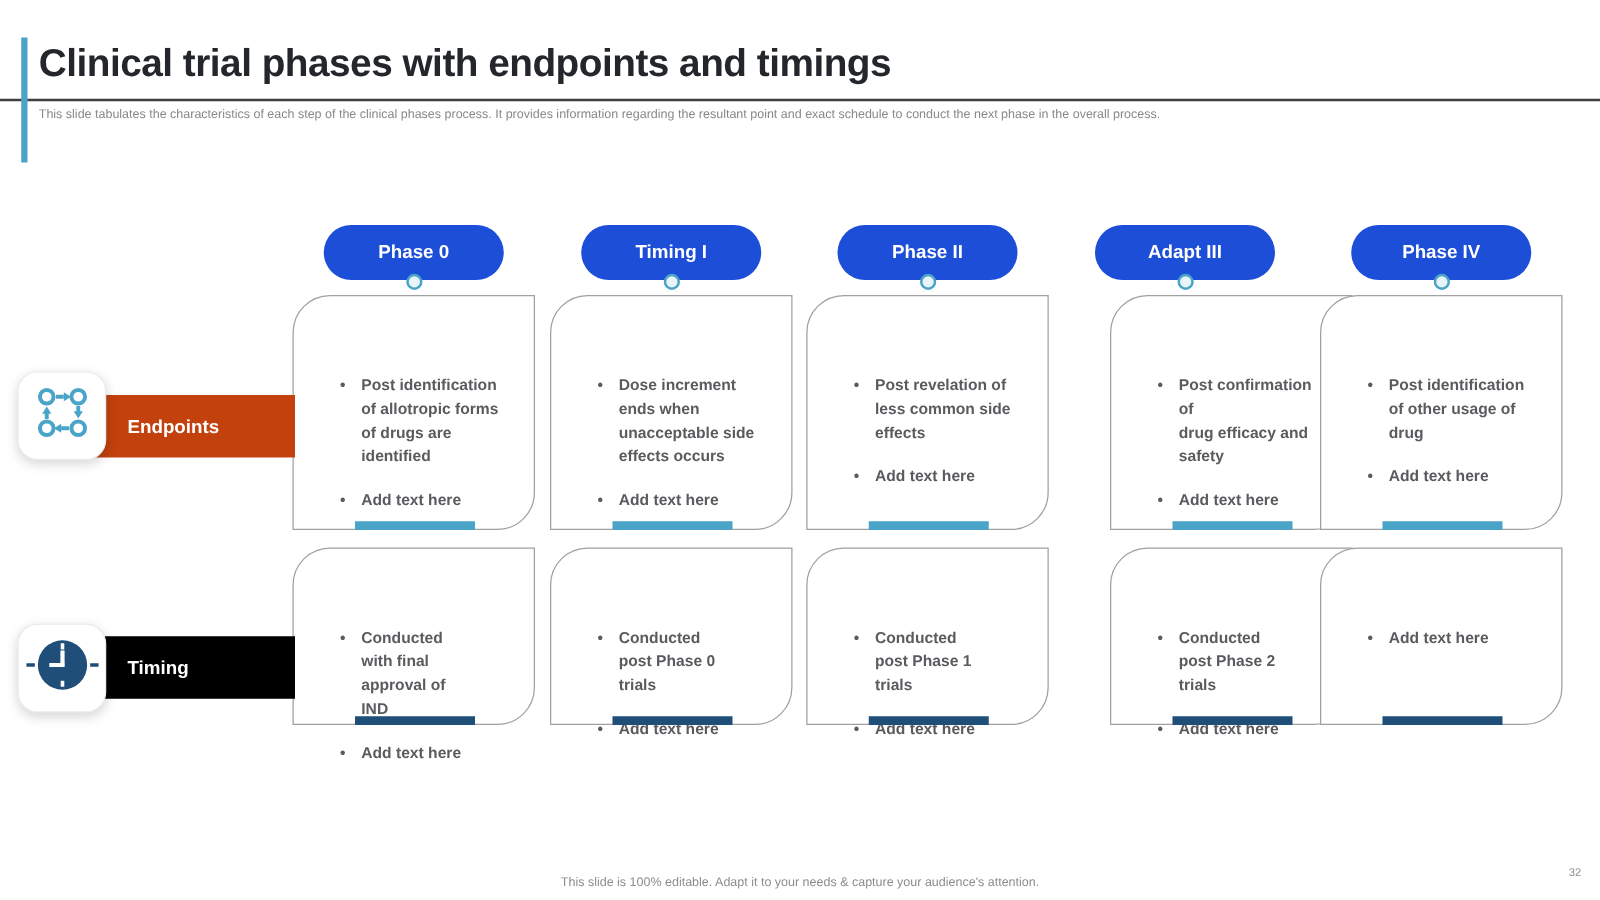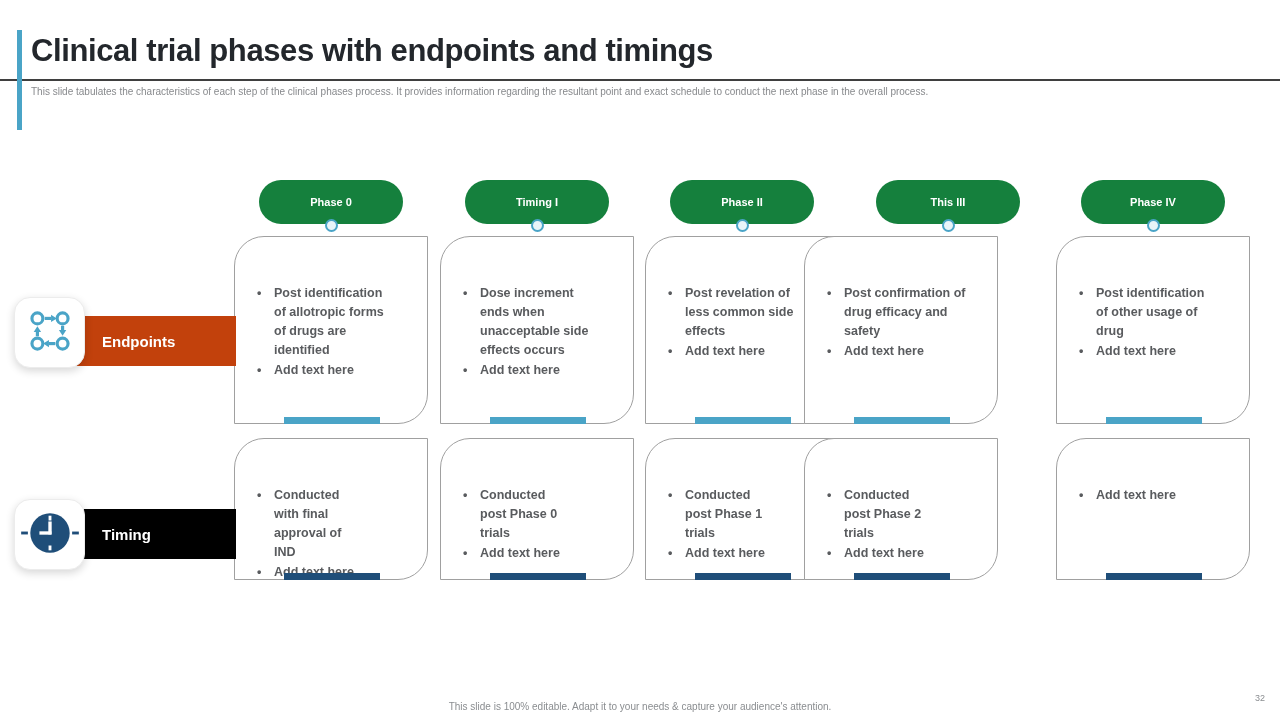--- a/index.html
+++ b/index.html
@@ -7,46 +7,46 @@
     position:relative; width:1280px; height:720px; background:#ffffff;
     font-family:"Liberation Sans", sans-serif; overflow:hidden;
   }
   
   .accent-vbar { position:absolute; left:17px; top:30px; width:5px; height:100px; background:#4AA4C7; z-index:3; }
   .title { position:absolute; left:31px; top:33px; font-size:31px; font-weight:800; color:#23272c; letter-spacing:-0.4px; white-space:nowrap; }
   .divider { position:absolute; left:0; top:79px; width:1280px; height:2px; background:#3f3f3f; }
   .subtitle { position:absolute; left:31px; top:86px; width:1010px; font-size:10px; color:#87898c; }
 
   
-  .pill { position:absolute; top:180px; width:144px; height:44px; border-radius:22px; background:#15803d;
-          color:#fff; font-weight:700; font-size:11px; text-align:center; line-height:44px; z-index:2; }
+  .pill { position:absolute; top:180px; width:144px; height:44px; border-radius:22px; background:#1d4ed8;
+          color:#fff; font-weight:700; font-size:15px; text-align:center; line-height:44px; z-index:2; }
   .dot  { position:absolute; top:219px; width:9px; height:9px; border-radius:50%; background:#e9f4f9;
           border:2px solid #4AA4C7; z-index:3; }
-  .c0 { left:234px; } .c1 { left:440px; } .c2 { left:645px; } .c3 { left:804px; } .c4 { left:1056px; }
+  .c0 { left:234px; } .c1 { left:440px; } .c2 { left:645px; } .c3 { left:888px; } .c4 { left:1056px; }
   .pill.c0 { left:259px; } .pill.c1 { left:465px; } .pill.c2 { left:670px; } .pill.c3 { left:876px; } .pill.c4 { left:1081px; }
   .dot.c0 { left:325px; } .dot.c1 { left:531px; } .dot.c2 { left:736px; } .dot.c3 { left:942px; } .dot.c4 { left:1147px; }
 
   
   .row-bar { position:absolute; left:48px; width:188px; height:50px; display:flex; align-items:center;
              box-sizing:border-box; padding-left:54px; color:#fff; font-weight:700; font-size:15px; z-index:1; }
   .row-bar.endpoints { top:316px; background:#c2410c; }
   .row-bar.timing    { top:509px; background:#000000; }
   .icon-tile { position:absolute; left:14px; width:69px; height:69px; background:#fff; border-radius:16px;
                border:1px solid #ececec; box-shadow:0 3px 9px rgba(0,0,0,0.16);
                display:flex; align-items:center; justify-content:center; z-index:2; }
   .icon-tile.endpoints { top:297px; }
   .icon-tile.timing    { top:499px; }
 
   
   .card { position:absolute; width:194px; background:#fff; border:1px solid #a0a0a0;
           border-radius:30px 0 30px 0; box-sizing:border-box; }
   .card.r1 { top:236px; height:188px; }
   .card.r2 { top:438px; height:142px; }
   .card ul { margin:0; padding:46px 8px 0 16px; list-style:none; }
-  .card li { position:relative; padding-left:22px; margin:1px; font-size:12.5px; line-height:19px;
+  .card li { position:relative; padding-left:22px; margin:16px; font-size:12.5px; line-height:19px;
              font-weight:600; color:#595b5e; white-space:pre-line; }
   .card li::before { content:"\2022"; position:absolute; left:5px; top:0; color:#595b5e; }
   .accent { position:absolute; bottom:-1px; left:49px; width:96px; height:7px; }
   .accent.teal { background:#4AA4C7; }
   .accent.navy { background:#1F4E79; }
 
   
   .footer { position:absolute; left:0; right:0; top:701px; text-align:center; font-size:10px; color:#8a8d90; }
   .page-num { position:absolute; right:15px; top:693px; font-size:9px; color:#8a8d90; }
 </style>
@@ -56,21 +56,21 @@
 <div class="slide">
 
   <div class="accent-vbar"></div>
   <div class="title">Clinical trial phases with endpoints and timings</div>
   <div class="divider"></div>
   <div class="subtitle">This slide tabulates the characteristics of each step of the clinical phases process. It provides information regarding the resultant point and exact schedule to conduct the next phase in the overall process.</div>
 
   <div class="pill c0">Phase 0</div>
   <div class="pill c1">Timing I</div>
   <div class="pill c2">Phase II</div>
-  <div class="pill c3">This III</div>
+  <div class="pill c3">Adapt III</div>
   <div class="pill c4">Phase IV</div>
   <div class="dot c0"></div>
   <div class="dot c1"></div>
   <div class="dot c2"></div>
   <div class="dot c3"></div>
   <div class="dot c4"></div>
 
   <div class="row-bar endpoints">
     <span>Endpoints</span>
   </div>

